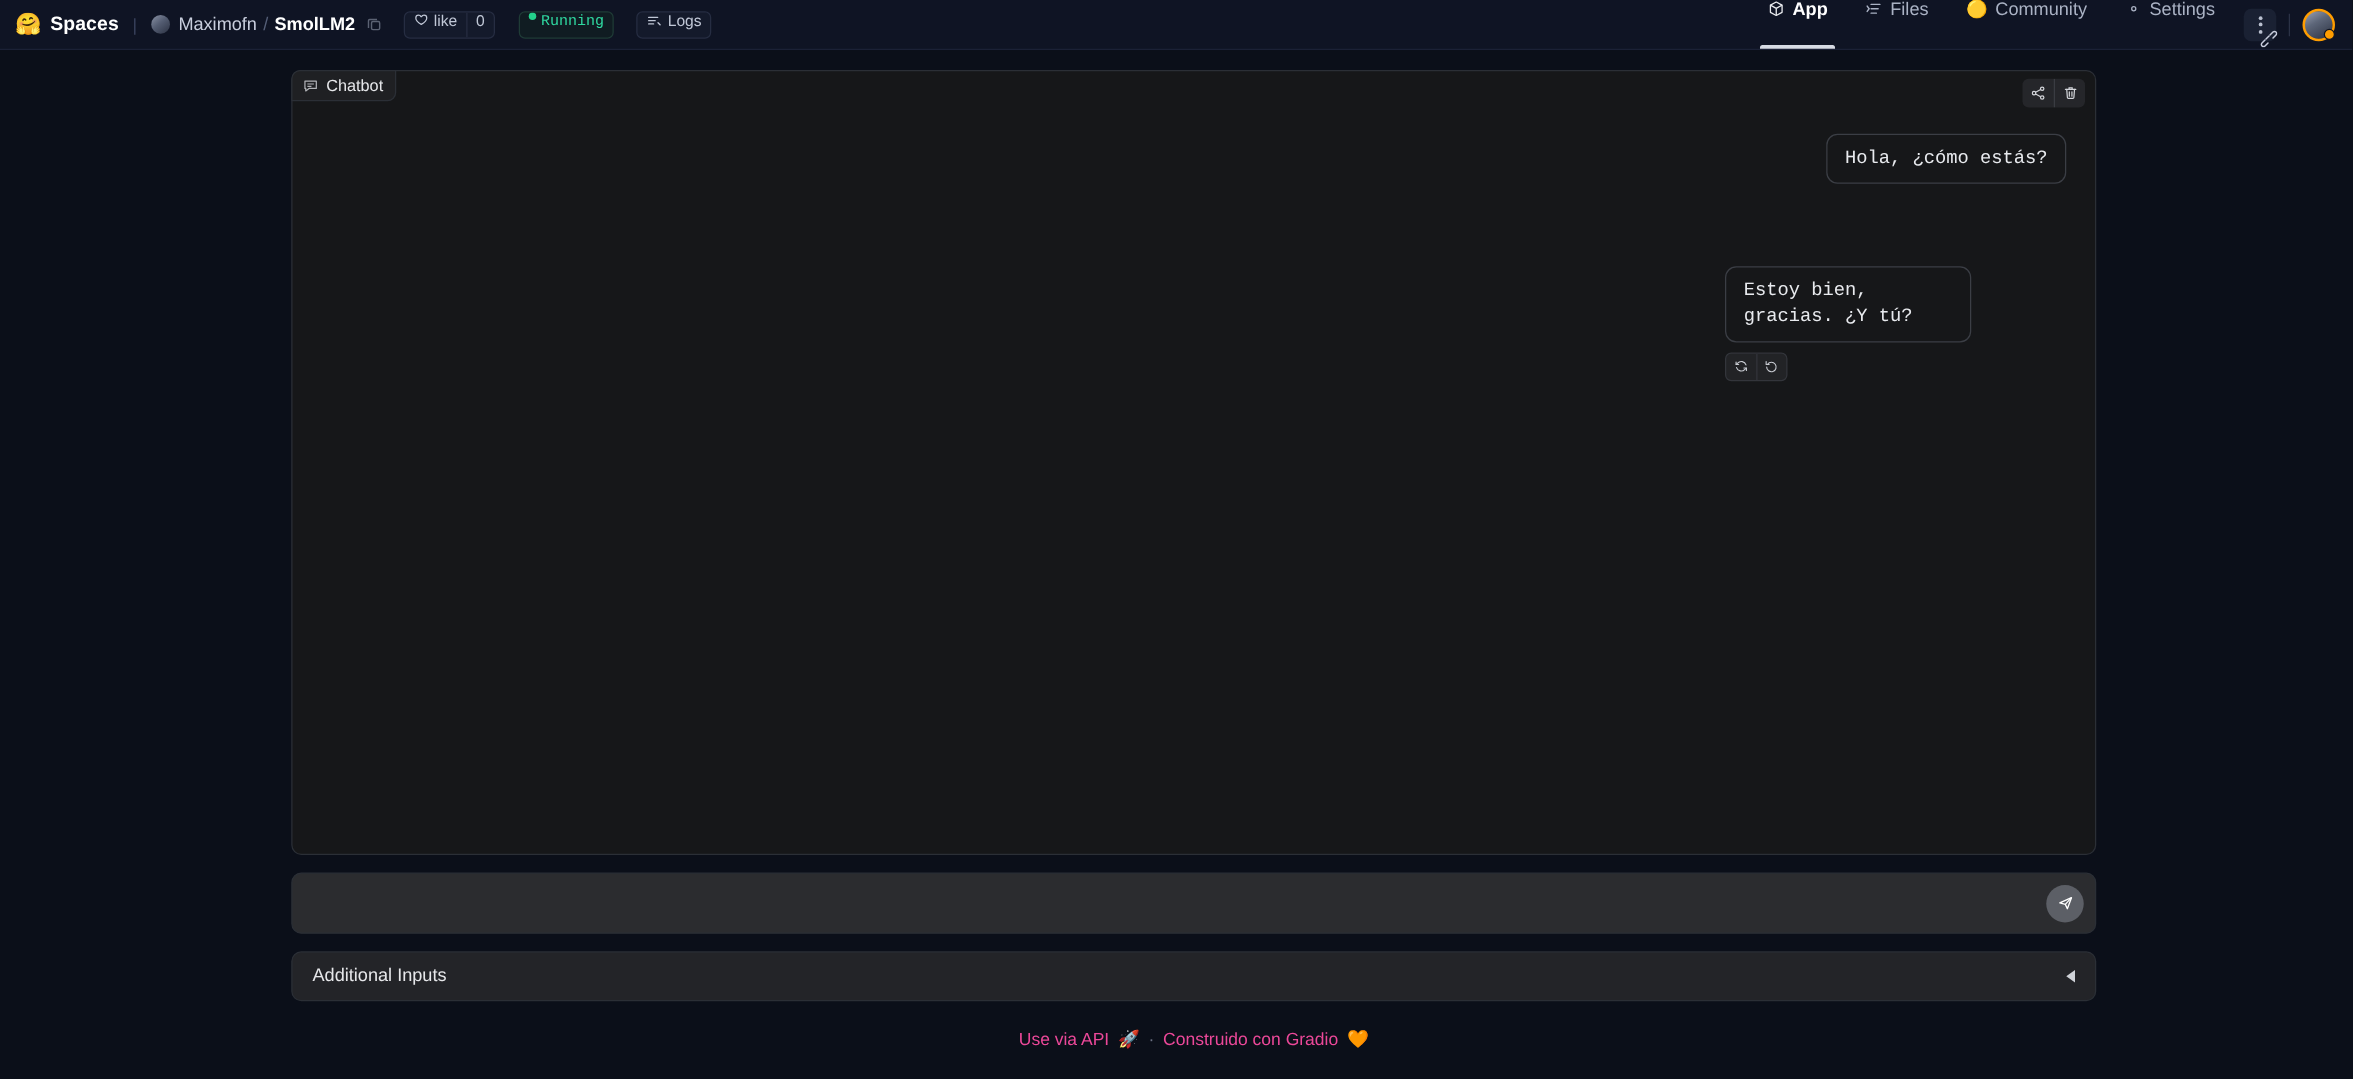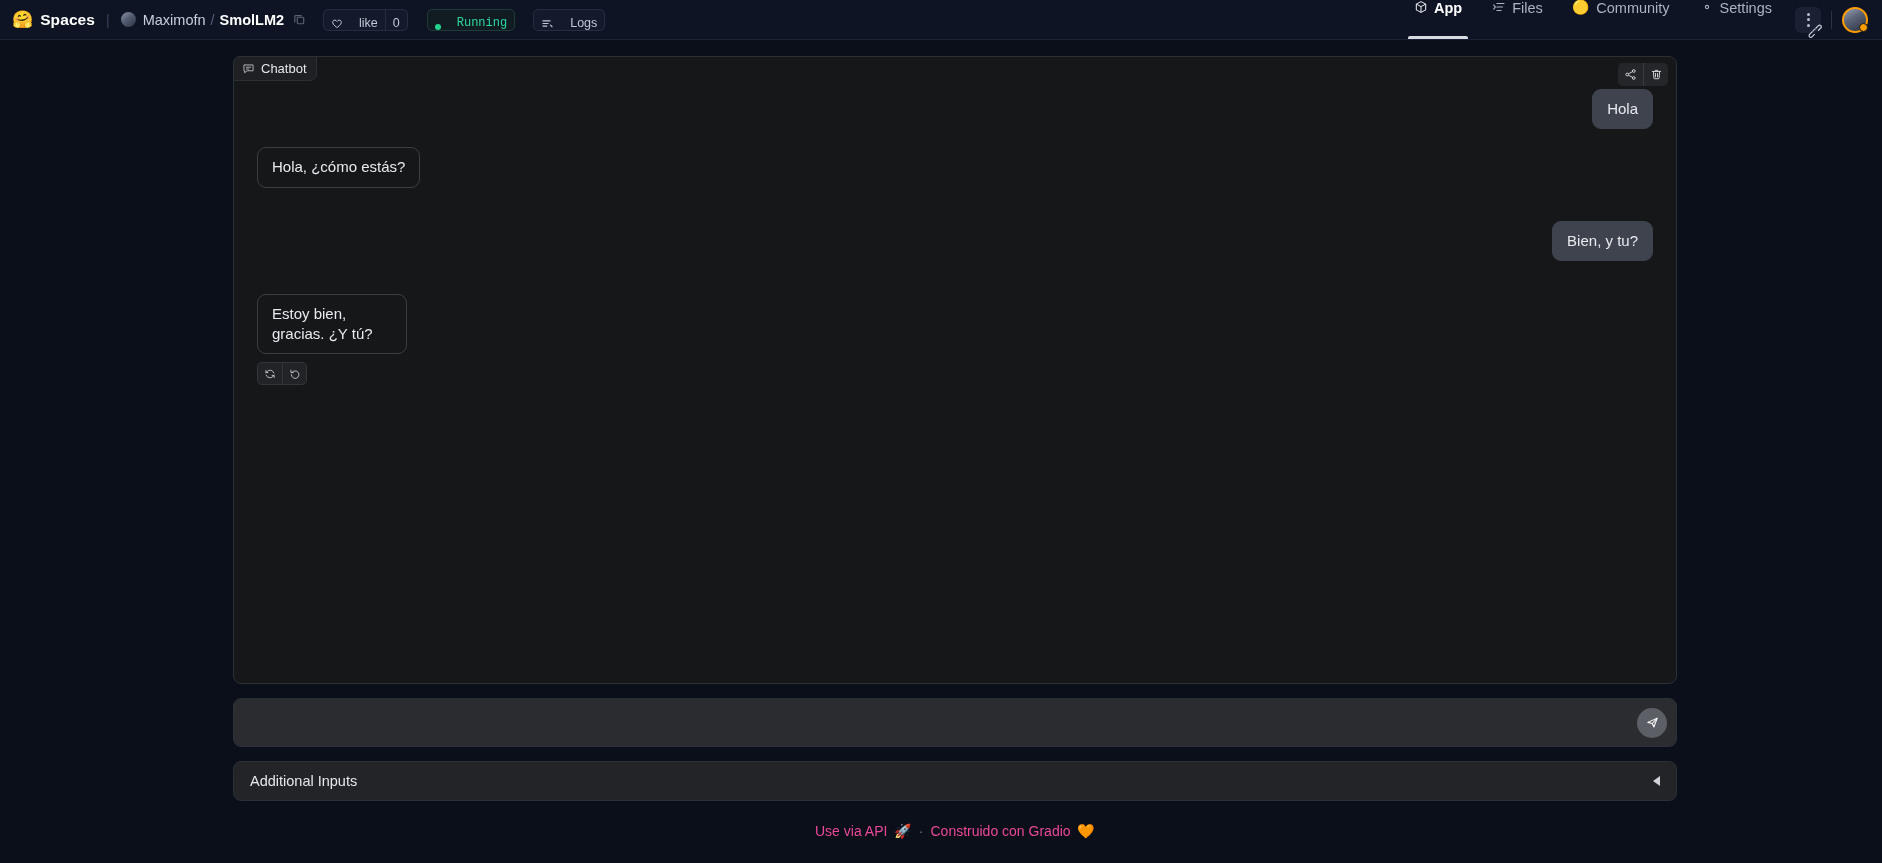--- a/index.html
+++ b/index.html
@@ -84,22 +84,22 @@
     align-items: center;
     height: 22px;
     border: 1px solid #262d42;
     border-radius: 5px;
     background: #141a2b;
     margin-left: 10px;
     overflow: hidden;
   }
   .pill .seg {
     display: inline-flex;
-    align-items: flex-end;
-    gap: 16px;
+    align-items: flex-start;
+    gap: 4px;
     padding: 0 7px;
     height: 100%;
     font-size: 12.5px;
     color: #c0c7d6;
     white-space: nowrap;
   }
   .pill .seg + .seg { border-left: 1px solid #262d42; }
 
   .pill.running { border-color: #1f3b36; background: #101c22; margin-left: 12px; }
   .pill.running .seg { color: #2fd8a0; font-family: "Liberation Mono", monospace; font-size: 12px; }
@@ -248,21 +248,21 @@
     position: absolute;
     inset: 26px 1px 1px 1px;
     overflow: hidden;
     padding: 6px 22px 10px 22px;
     display: flex;
     flex-direction: column;
   }
 
   .msg-row { display: flex; width: 100%; }
   .msg-row.user { justify-content: flex-end; }
-  .msg-row.bot  { justify-content: flex-start; }
+  .msg-row.bot  { justify-content: flex-end; font-family: Liberation Mono, monospace; }
 
   .bubble {
     max-width: 72%;
     font-size: 15px;
     line-height: 1.35;
     padding: 9px 14px;
     border-radius: 9px;
     color: #e8eaee;
     word-wrap: break-word;
   }
@@ -501,35 +501,29 @@
             <path d="M3.6 5.3h12.8"></path>
             <path d="M8.1 5.3V3.6h3.8v1.7"></path>
             <path d="M5.2 5.3l.8 10.1a1.2 1.2 0 0 0 1.2 1.1h5.6a1.2 1.2 0 0 0 1.2-1.1l.8-10.1"></path>
             <path d="M8.4 8.3v5.4M11.6 8.3v5.4"></path>
           </svg>
         </button>
       </div>
 
       <div class="chat-scroll">
 
-        <div class="msg-row user">
-          <div class="bubble user">Hola</div>
-        </div>
 
         <div class="sp-18"></div>
 
         <div class="msg-row bot">
           <div class="bubble bot">Hola, ¿cómo estás?</div>
         </div>
 
         <div class="sp-32"></div>
 
-        <div class="msg-row user">
-          <div class="bubble user">Bien, y tu?</div>
-        </div>
 
         <div class="sp-32"></div>
 
         <div class="msg-row bot">
           <div style="display:flex;flex-direction:column;align-items:flex-start">
             <div class="bubble bot">Estoy bien, gracias. ¿Y tú?</div>
             <div class="msg-actions">
               <button>
                 <svg width="12" height="12" viewBox="0 0 20 20" fill="none" stroke="#c8cbd2" stroke-width="1.5" stroke-linecap="round" stroke-linejoin="round">
                   <path d="M16.3 8.2A6.5 6.5 0 0 0 5.2 5.9L3.3 7.6"></path>

